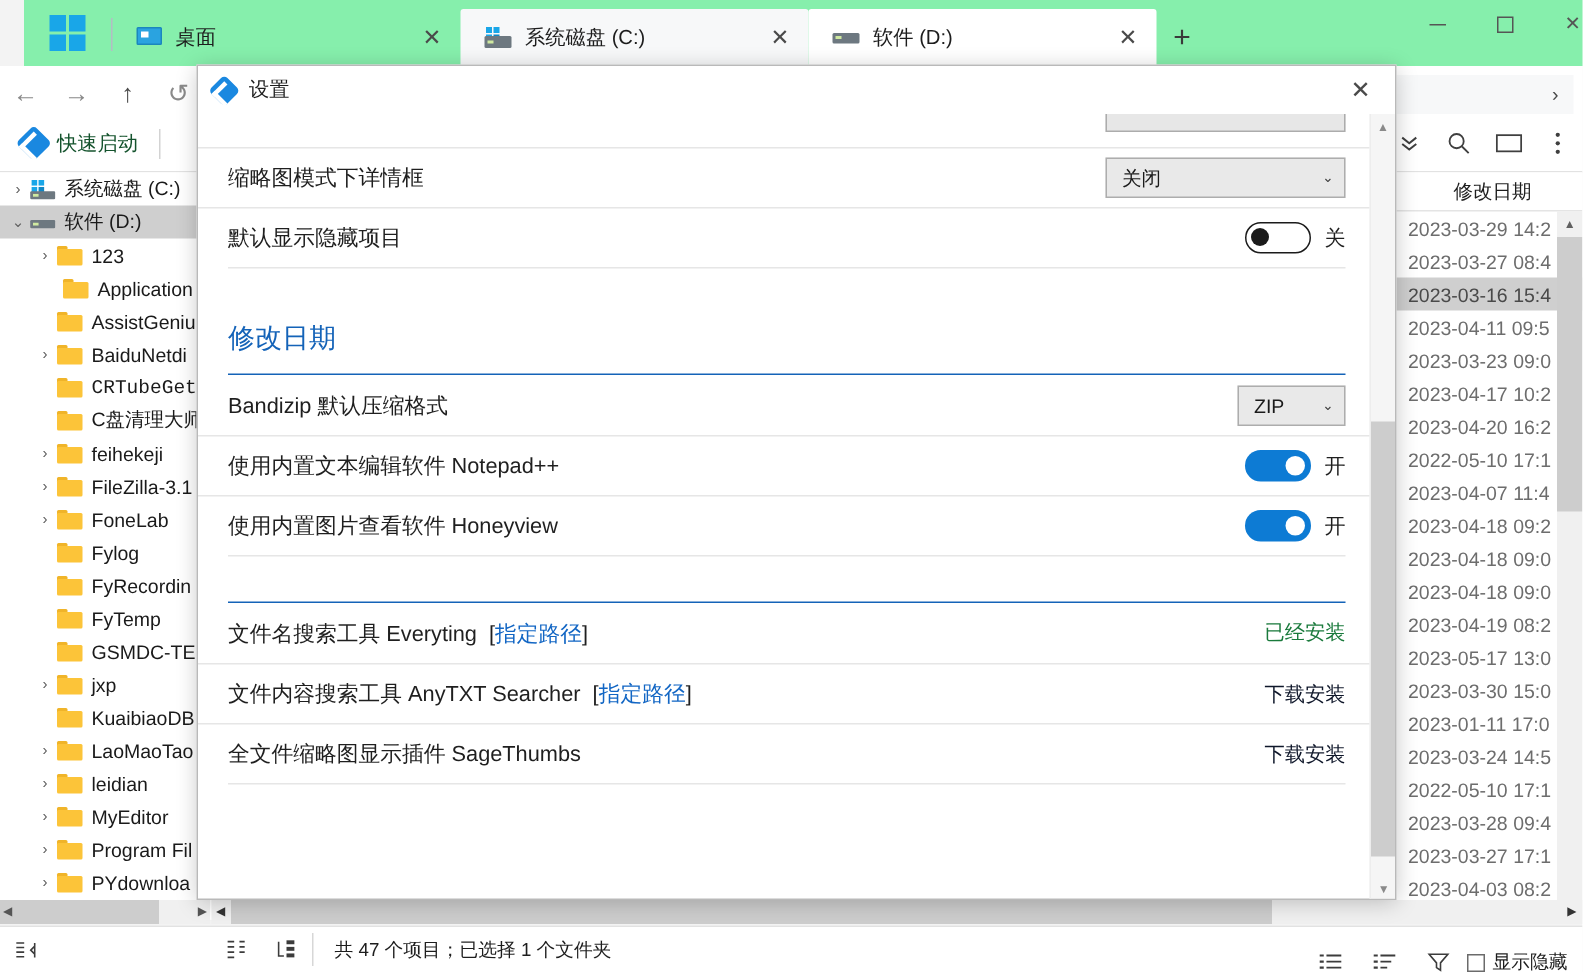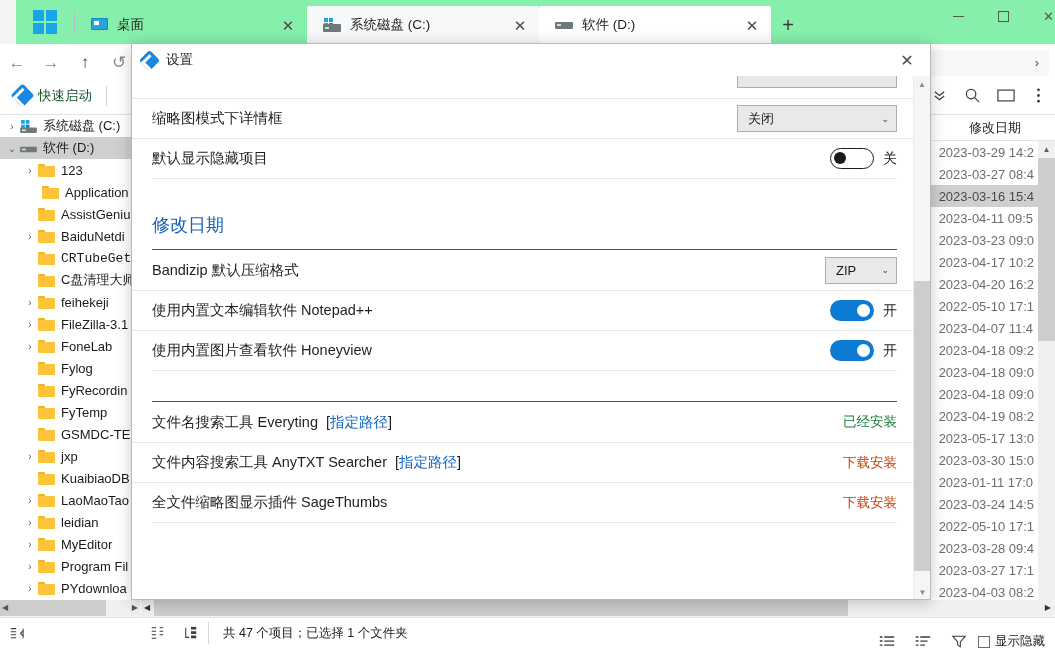--- a/index.html
+++ b/index.html
@@ -187,21 +187,21 @@
   .toggle.on { background:#0d7bd4; }
   .toggle.on .knob { position:absolute; right:4px; top:4px; width:13px; height:13px; border-radius:50%; background:#ffffff; }
   .toggle-text { font-size:14px; color:#1f1f1f; }
 
   .section-gap { height: 30px; }
   .section-title { font-size: 18px; color: #1463b8; padding: 4px 0 12px 20px; }
   .section-rule { border-top: 1px solid #1463b8; }
 
   .status-txt { font-size: 13.5px; }
   .status-txt.installed { color: #1a7a3c; }
-  .status-txt.download { color: #c2410c; }
+  .status-txt.download { color: #0f172a; }
 
   .dlg-scroll { position:absolute; right:0; top:32px; width:17px; height:525px; background:#f5f5f5; border-left:1px solid #ededed;}
   .dlg-scroll .ar { height:17px; display:flex; align-items:center; justify-content:center; color:#8a8a8a; font-size:8px;}
   .dlg-scroll .ar.bot { position:absolute; bottom:0; left:0; width:17px; }
   .dlg-scroll .th { position:absolute; left:0; top:205px; width:17px; height:290px; background:#cdcdcd; }
 </style>
 </head>
 <body>
 
 <div id="root">

